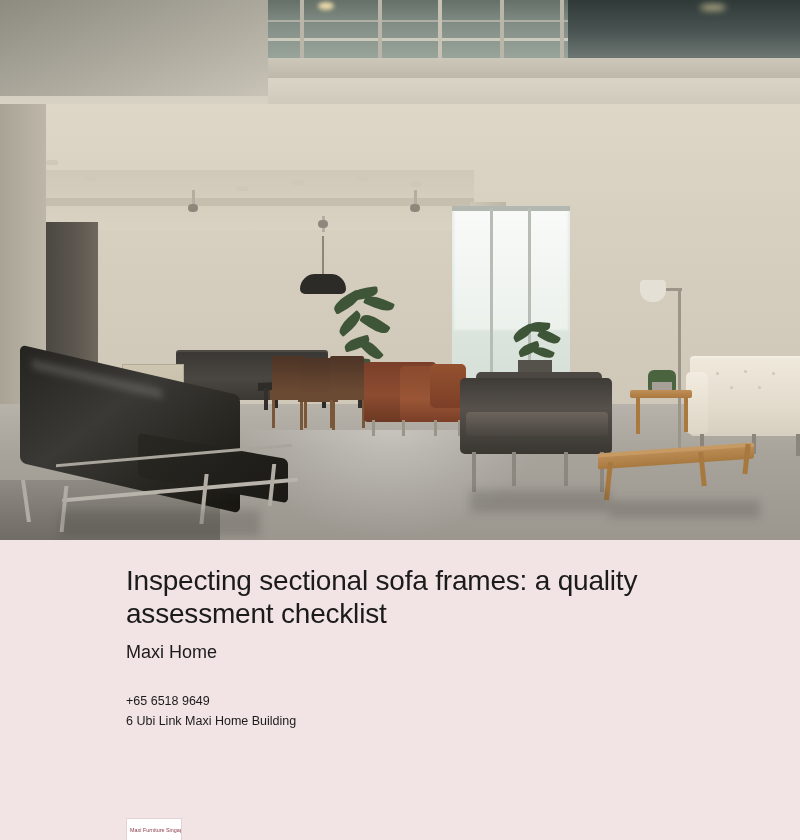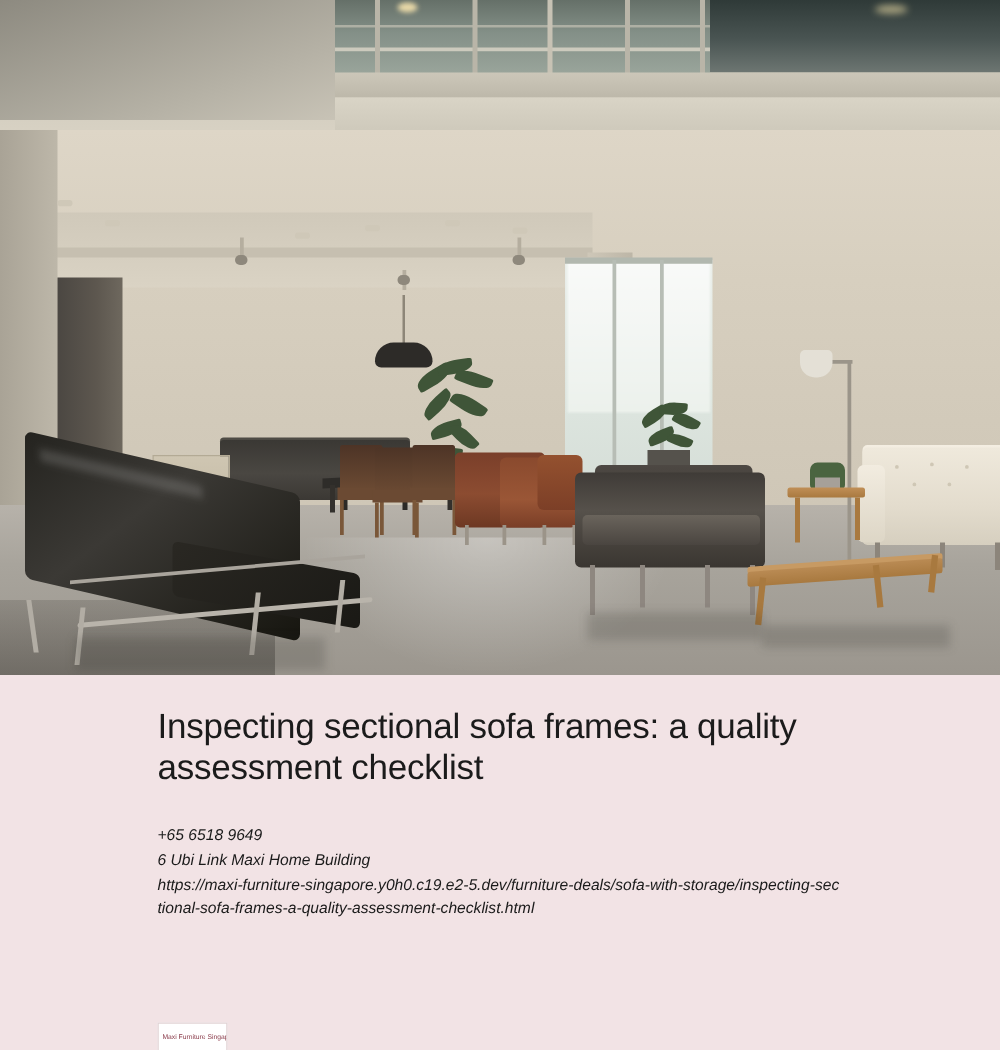--- a/index.html
+++ b/index.html
@@ -352,21 +352,21 @@
     font-size: 18px;
     color: #1b1b1b;
     font-weight: 400;
   }
   .meta {
     margin-top: 28px;
     font-size: 12.5px;
     color: #1b1b1b;
     line-height: 1.62;
   }
-  .meta div { white-space: nowrap; font-style: italic; }
+  .meta div { white-space: nowrap; }
   .meta .url {
     white-space: normal;
     word-break: break-all;
     max-width: 560px;
     line-height: 1.5;
   }
   .logo-card {
     position: absolute;
     left: 126px;
     top: 278px;
@@ -565,25 +565,25 @@
     <div class="side-leg" style="left:636px; top:398px; height:36px;"></div>
     <div class="side-leg" style="left:684px; top:398px; height:34px;"></div>
 
     <div class="refl" style="left:60px;  top:510px; width:200px; height:26px;"></div>
     <div class="refl" style="left:470px; top:490px; width:140px; height:22px;"></div>
     <div class="refl" style="left:610px; top:500px; width:150px; height:18px;"></div>
   </div>
 
   <div class="content">
     <h1 class="title">Inspecting sectional sofa frames: a quality assessment checklist</h1>
+    <div class="subtitle">Maxi Home</div>
 
     <div class="meta">
       <div>+65 6518 9649</div>
       <div>6 Ubi Link Maxi Home Building</div>
-      <div class="url">https://maxi-furniture-singapore.y0h0.c19.e2-5.dev/furniture-deals/sofa-with-storage/inspecting-sectional-sofa-frames-a-quality-assessment-checklist.html</div>
     </div>
 
     <div class="logo-card">
       <span>Maxi Furniture Singapore</span>
     </div>
   </div>
 
 </div>
 
 </body></html>

